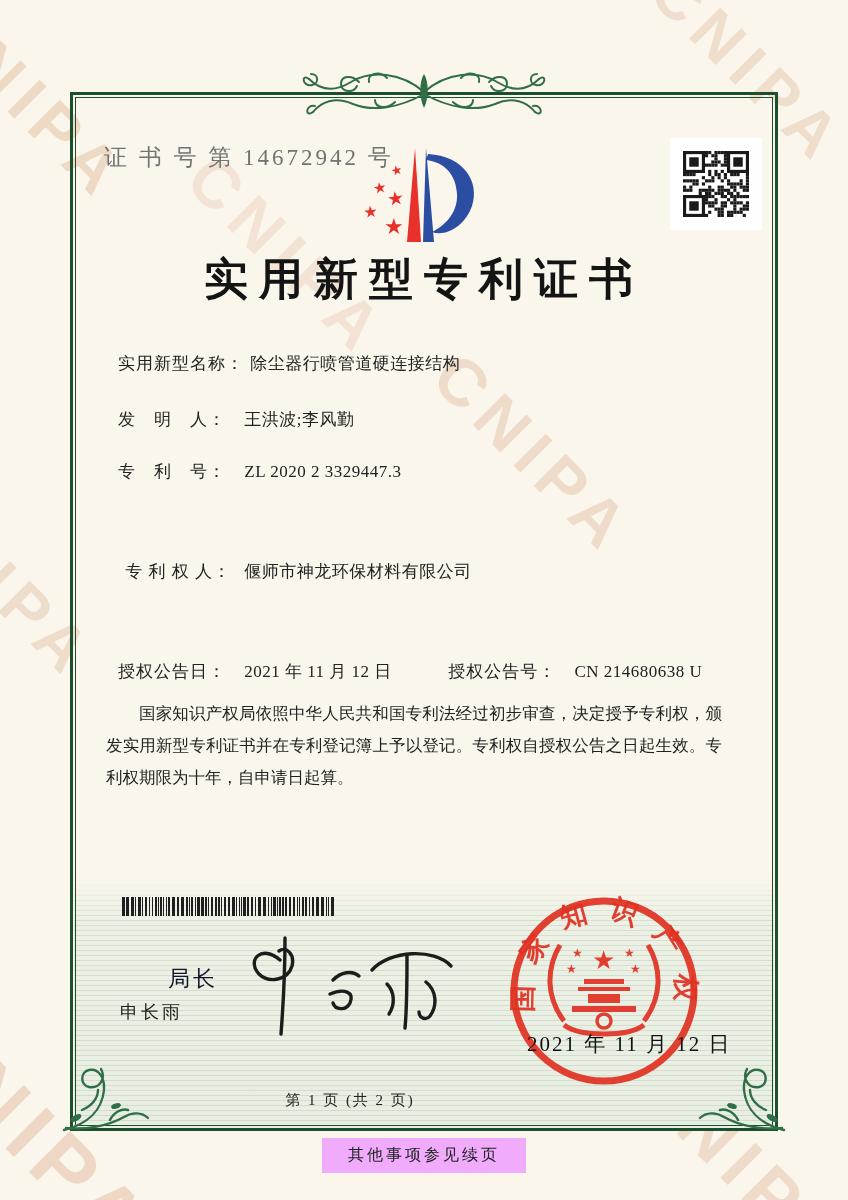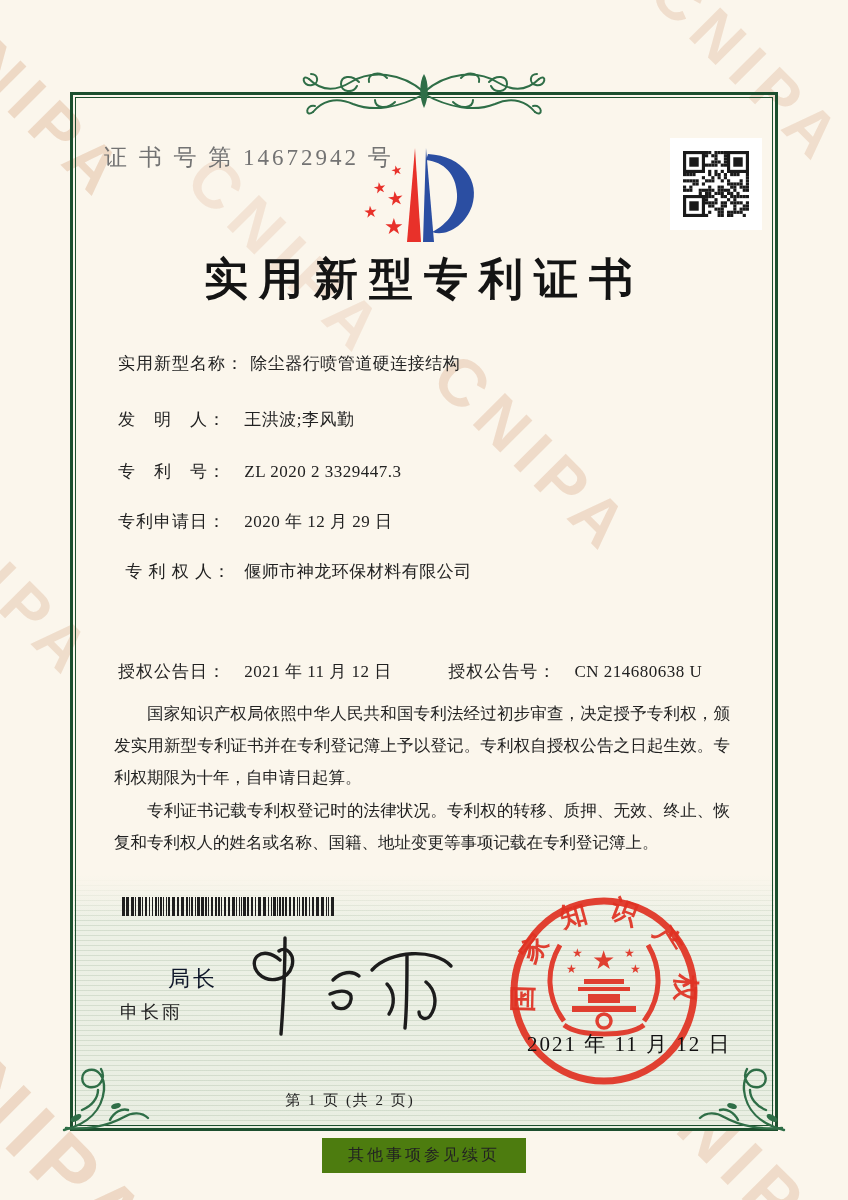--- a/index.html
+++ b/index.html
@@ -73,21 +73,21 @@
   
   .field{position:absolute;left:118px;font-size:17px;color:#222;white-space:nowrap;}
   .field .lab{display:inline-block;min-width:120px;letter-spacing:1px;}
   .field .val{margin-left:2px;letter-spacing:0.5px;}
   .f0{top:352px;} .f1{top:408px;} .f2{top:460px;} .f3{top:510px;}
   .f4{top:560px;text-align:center;} .f5{top:612px;} .f6{top:660px;}
   .pair2{margin-left:52px;}
 
   
   .body-text{
-    position:absolute;left:114px;top:698px;width:616px;
+    position:absolute;left:106px;top:698px;width:616px;
     font-size:16.5px;line-height:1.95;color:#222;text-align:justify;
   }
   .body-text p{margin:0;text-indent:2em;}
 
   
   .barcode{position:absolute;left:122px;top:897px;width:214px;height:19px;}
   .officer-title{position:absolute;left:120px;top:964px;font-size:22px;letter-spacing:3px;color:#0f172a;margin-left:48px;}
   .officer-name{position:absolute;left:120px;top:1000px;font-size:18px;letter-spacing:3px;color:#222;}
   .signature{position:absolute;left:238px;top:930px;width:226px;height:112px;}
 
@@ -98,21 +98,21 @@
   }
 
   .page-info{
     position:absolute;left:0;top:1091px;width:700px;text-align:center;
     font-size:15px;color:#222;letter-spacing:2px;
   }
   .note-box{
     position:absolute;left:0;top:1138px;width:848px;text-align:center;
   }
   .note-box span{
-    display:inline-block;background:#4d7c0f;padding:7px 26px;
+    display:inline-block;background:#f0abfc;padding:7px 26px;
     font-size:16px;color:#222;letter-spacing:3px;
   }
 </style>
 </head>
 <body>
 
 <div class="page">
 
   <div class="wm wm1">CNIPA</div>
   <div class="wm wm2">CNIPA</div>
@@ -359,42 +359,37 @@
     <span class="val">除尘器行喷管道硬连接结构</span>
   </div>
   <div class="field f1">
     <span class="lab">发　明　人：</span>
     <span class="val">王洪波;李风勤</span>
   </div>
   <div class="field f2">
     <span class="lab">专　利　号：</span>
     <span class="val">ZL 2020 2 3329447.3</span>
   </div>
-  <div class="field f3">
-    <span class="lab">专利申请日：</span>
-    <span class="val">2020 年 12 月 29 日</span>
-  </div>
   <div class="field f4">
     <span class="lab">专 利 权 人：</span>
     <span class="val">偃师市神龙环保材料有限公司</span>
   </div>
   <div class="field f6">
     <span>
       <span class="lab">授权公告日：</span>
       <span class="val">2021 年 11 月 12 日</span>
     </span>
     <span class="pair2">
       <span class="lab">授权公告号：</span>
       <span class="val">CN 214680638 U</span>
     </span>
   </div>
 
   <div class="body-text">
     <p>国家知识产权局依照中华人民共和国专利法经过初步审查，决定授予专利权，颁发实用新型专利证书并在专利登记簿上予以登记。专利权自授权公告之日起生效。专利权期限为十年，自申请日起算。</p>
-    <p>专利证书记载专利权登记时的法律状况。专利权的转移、质押、无效、终止、恢复和专利权人的姓名或名称、国籍、地址变更等事项记载在专利登记簿上。</p>
   </div>
 
   <svg class="barcode" id="barcode" viewBox="0 0 214 19" preserveAspectRatio="none">
       <rect x="0" y="0" width="3" height="19" fill="#1f1f1f"></rect>
       <rect x="4" y="0" width="3" height="19" fill="#1f1f1f"></rect>
       <rect x="9" y="0" width="3" height="19" fill="#1f1f1f"></rect>
       <rect x="13" y="0" width="1" height="19" fill="#1f1f1f"></rect>
       <rect x="16" y="0" width="3" height="19" fill="#1f1f1f"></rect>
       <rect x="20" y="0" width="1" height="19" fill="#1f1f1f"></rect>
       <rect x="23" y="0" width="2" height="19" fill="#1f1f1f"></rect>

